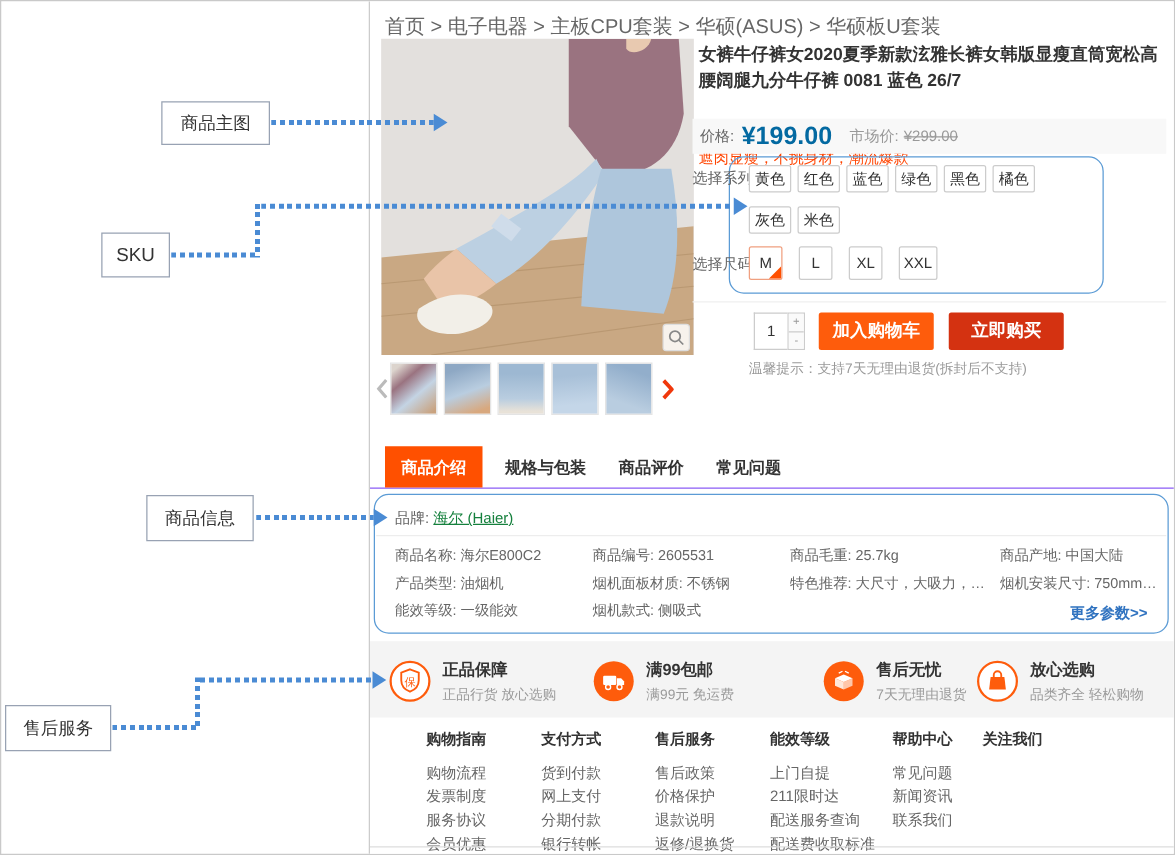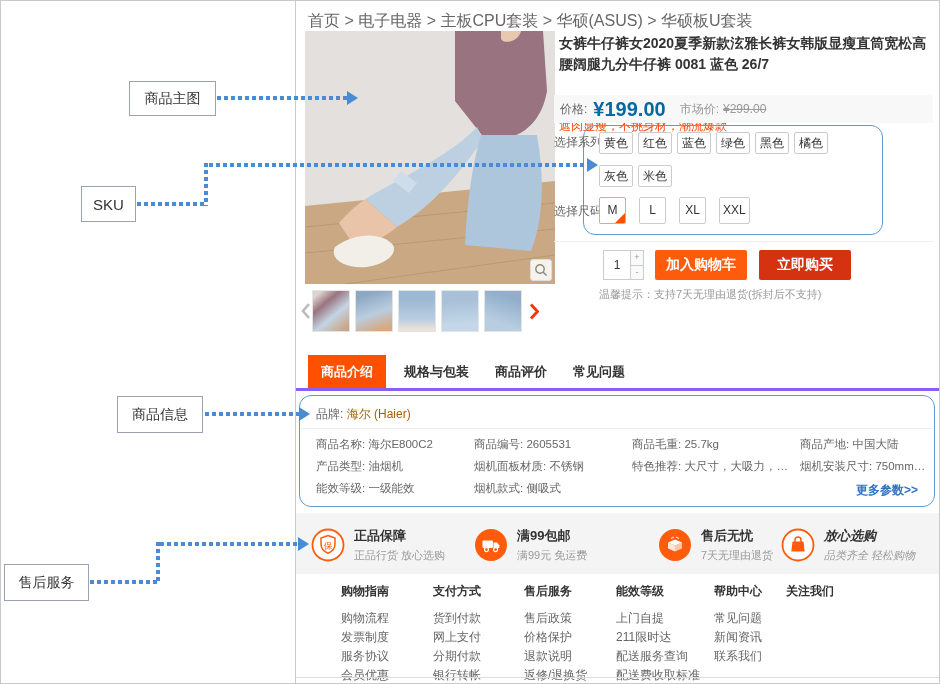--- a/index.html
+++ b/index.html
@@ -57,28 +57,28 @@
   .qty-input { width:27px; height:30px; border:1px solid #ccc; border-right:none; text-align:center; font-size:12px; color:#333; background:#fff; }
   .stepper { width:14px; display:flex; flex-direction:column; border:1px solid #ccc; }
   .step-btn { flex:1; font-size:9px; line-height:13px; text-align:center; color:#999; background:#fafafa; cursor:pointer; }
   .step-btn + .step-btn { border-top:1px solid #ccc; }
   .btn-cart { width:92px; margin-left:11px; background:#fe5c0c; color:#fff; font-size:14px; font-weight:bold;
     border:none; border-radius:2px; cursor:pointer; }
   .btn-buy { width:92px; margin-left:12px; background:#d43211; color:#fff; font-size:14px; font-weight:bold;
     border:none; border-radius:2px; cursor:pointer;text-align:center; }
   .tip { position:absolute; left:303px; top:286px; font-size:11px; color:#9a9a9a; }
 
-  .tab-bar { position:absolute; left:0; right:0; top:357px; height:33px; border-bottom:3px solid #8b5cf6;
+  .tab-bar { position:absolute; left:0; right:0; top:357px; height:33px; border-bottom:1px solid #8b5cf6;
     display:flex; align-items:flex-end; padding-left:12px; }
   .tab { height:33px; line-height:33px; font-size:13px; font-weight:bold; color:#333; margin-right:26px; cursor:pointer; }
   .tab.active { background:#ff5000; color:#fff; padding:0 13px; margin-right:18px; }
 
   .info-frame { position:absolute; left:3px; right:6px; top:394px; height:112px; border:1px solid #5b9bd5; border-radius:12px; }
   .brand-row { position:absolute; left:16px; top:10px; font-size:12px; color:#666; }
-  .brand-link { color:#a16207; cursor:pointer; }
+  .brand-link { color:#15803d; cursor:pointer;text-decoration:underline; }
   .info-sep { position:absolute; left:1px; right:1px; top:32px; border-top:1px solid #ededed; }
   .info-grid { position:absolute; left:16px; right:8px; top:41px; display:grid;
     grid-template-columns:150px 150px 160px 1fr; column-gap:8px; row-gap:7px; }
   .info-cell { font-size:11.5px; color:#666; white-space:nowrap; overflow:hidden; text-overflow:ellipsis; }
   .more-link { position:absolute; right:16px; bottom:7px; font-size:12px; color:#3073c0; font-weight:bold; cursor:pointer; }
 
   .service-band { position:absolute; left:0; right:0; top:512px; height:61px; background:#f4f4f4; }
   .service-item { position:absolute; top:14px; display:flex; align-items:center; }
   .service-text { margin-left:9px; }
   .service-title { font-size:13px; font-weight:bold; color:#333; }
@@ -281,21 +281,21 @@
           <path d="M10 14.5l7-3 7 3-7 3z" fill="#fff"></path>
           <path d="M10 14.5v6l7 3v-6z" fill="#fff" opacity="0.85"></path>
           <path d="M24 14.5v6l-7 3v-6z" fill="#fff" opacity="0.65"></path>
           <path d="M13 10.5l3-1.5M21 10.5l-3-1.5" stroke="#fff" stroke-width="1"></path>
         </svg>
         <div class="service-text">
           <div class="service-title">售后无忧</div>
           <div class="service-desc">7天无理由退货</div>
         </div>
       </div>
-      <div class="service-item" style="left:485px;font-style:italic;">
+      <div class="service-item" style="left:485px;">
         <svg width="34" height="34" viewBox="0 0 34 34">
           <circle cx="17" cy="17" r="15.5" fill="#fff" stroke="#fe5c0c" stroke-width="1.8"></circle>
           <path d="M11.5 13.5h11l1.2 10h-13.4z" fill="#fe5c0c"></path>
           <path d="M14 14v-2a3 3 0 016 0v2" fill="none" stroke="#fe5c0c" stroke-width="1.5"></path>
         </svg>
         <div class="service-text">
           <div class="service-title">放心选购</div>
           <div class="service-desc">品类齐全 轻松购物</div>
         </div>
       </div>

